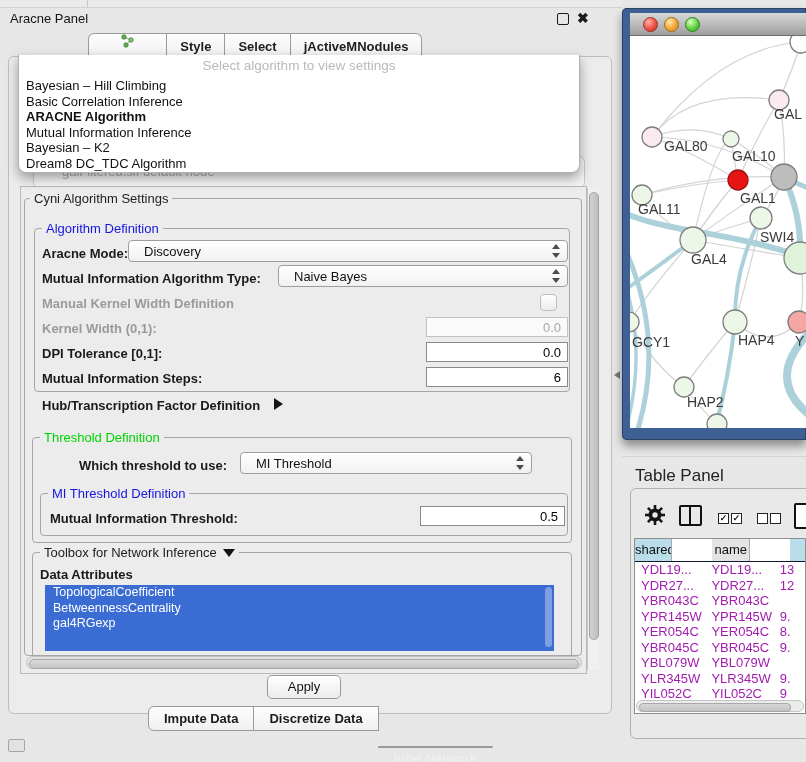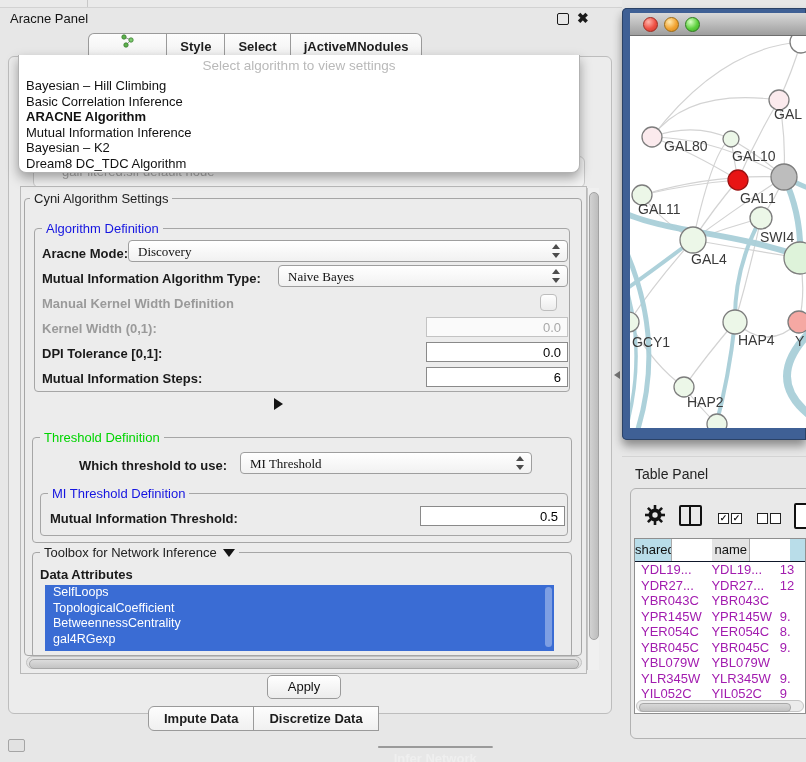--- a/index.html
+++ b/index.html
@@ -43,21 +43,21 @@
                  border:1px solid #a2a2a2;border-radius:5px;}
 
   
   .gbox{position:absolute;border:1px solid #a6a6a6;border-radius:4px;}
   .gtitle{position:absolute;font-size:13px;background:#ececec;padding:0 4px;white-space:nowrap;}
   .gtitle.blue{color:#1515e0;}
   .gtitle.green{color:#00d400;}
   .lbl{position:absolute;font-size:13px;font-weight:bold;color:#1a1a1a;white-space:nowrap;}
   .lbl.dis{color:#9a9a9a;}
   .combo{position:absolute;height:22px;background:linear-gradient(#ffffff,#f1f1f1);border:1px solid #9e9e9e;border-radius:4px;
-         font-size:13px;color:#111;line-height:22px;padding-left:9px;box-sizing:border-box;font-family:Liberation Serif, serif;}
+         font-size:13px;color:#111;line-height:22px;padding-left:15px;box-sizing:border-box;}
   .stepper{position:absolute;right:6px;top:50%;width:9px;height:14px;margin-top:-7px;}
   .stepper:before{content:"";position:absolute;left:0;top:0;border-left:4.5px solid transparent;border-right:4.5px solid transparent;border-bottom:5px solid #4c4c4c;}
   .stepper:after{content:"";position:absolute;left:0;bottom:0;border-left:4.5px solid transparent;border-right:4.5px solid transparent;border-top:5px solid #4c4c4c;}
   .field{position:absolute;height:20px;background:#fff;border:1px solid #8a8a8a;font-size:13px;color:#000;
          text-align:right;line-height:20px;padding-right:6px;box-sizing:border-box;}
   .field.dis{border-color:#c3c3c3;color:#a8a8a8;background:#fafafa;}
   .checkbox{position:absolute;width:15px;height:15px;border:1px solid #bdbdbd;border-radius:4px;background:linear-gradient(#fefefe,#ececec);}
   .arrow-right{position:absolute;width:0;height:0;border-top:6px solid transparent;border-bottom:6px solid transparent;border-left:9px solid #141414;}
   .arrow-down{display:inline-block;width:0;height:0;border-left:6px solid transparent;border-right:6px solid transparent;border-top:8px solid #141414;margin-left:6px;}
 
@@ -86,21 +86,21 @@
              box-shadow:inset 0 0 0 1px #2b4266, 0 6px 10px rgba(0,0,0,.4);}
   .net-titlebar{left:630px;top:13px;width:176px;height:22px;background:linear-gradient(#d9d9d9,#9e9e9e);border-bottom:1px solid #6e6e6e;}
   .tl{position:absolute;top:4px;width:13px;height:13px;border-radius:50%;}
   .tl.red{left:13px;background:radial-gradient(circle at 35% 30%, #ffb4aa, #ee5044 55%, #c23a2d);border:1px solid #9f2b20;}
   .tl.yellow{left:34px;background:radial-gradient(circle at 35% 30%, #ffe9ae, #f2a433 55%, #d2841c);border:1px solid #9c6b14;}
   .tl.green{left:55px;background:radial-gradient(circle at 35% 30%, #d8ffc4, #5ed13e 55%, #3aa427);border:1px solid #2e7d1e;}
   .net-canvas{left:630px;top:36px;width:176px;height:392px;background:#ffffff;}
   .nlabel{font-size:14px;fill:#3a3a3a;font-family:"Liberation Sans",sans-serif;}
 
   
-  .tp-title{left:635px;top:466px;font-size:14px;color:#232323;}
+  .tp-title{left:635px;top:466px;font-size:17px;color:#232323;}
   .tp-topline{left:622px;top:456px;width:184px;height:1px;background:#d4d4d4;}
   .tp-box{left:630px;top:488px;width:180px;height:249px;background:#e9e9e9;border:1px solid #b2b2b2;border-radius:6px 0 0 6px;}
   .split-icon{left:679px;top:505px;width:19px;height:17px;border:2.4px solid #111;border-radius:2px;}
   .split-icon:before{content:"";position:absolute;left:7.5px;top:0;width:2.4px;height:100%;background:#111;}
   .cb-ico{position:absolute;width:9px;height:9px;border:1.6px solid #222;background:#fff;font-size:9px;line-height:9px;
           font-weight:bold;color:#111;text-align:center;}
   .doc-icon{left:794px;top:503px;width:16px;height:22px;border:2.2px solid #111;border-radius:2px;background:#fff;}
   .tbl{left:634px;top:538px;width:172px;height:176px;background:#fff;border:1px solid #8f8f8f;box-sizing:border-box;overflow:hidden;}
   .thead{display:flex;height:22px;border-bottom:1px solid #0f172a;gap:40px;}
   .th{font-size:13px;color:#111;text-align:center;line-height:22px;border-right:1px solid #a9a9a9;box-sizing:border-box;overflow:hidden;white-space:nowrap;}
@@ -197,20 +197,21 @@
 
   <span class="lbl dis" style="left:42px;top:321px;">Kernel Width (0,1):</span>
   <div class="field dis" style="left:426px;top:317px;width:142px;">0.0</div>
 
   <span class="lbl" style="left:42px;top:346px;">DPI Tolerance [0,1]:</span>
   <div class="field" style="left:426px;top:342px;width:142px;">0.0</div>
 
   <span class="lbl" style="left:42px;top:371px;">Mutual Information Steps:</span>
   <div class="field" style="left:426px;top:367px;width:142px;">6</div>
 
+  <span class="lbl" style="left:42px;top:398px;">Hub/Transcription Factor Definition</span>
   <span class="arrow-right" style="left:274px;top:398px;"></span>
 
   <div class="gbox" style="left:32px;top:437px;width:538px;height:104px;"></div>
   <span class="gtitle green" style="left:40px;top:430px;">Threshold Definition</span>
 
   <span class="lbl" style="left:79px;top:458px;">Which threshold to use:</span>
   <div class="combo" style="left:240px;top:452px;width:292px;">
     <span>MI Threshold</span>
     <span class="stepper"></span>
   </div>
@@ -218,21 +219,20 @@
   <div class="gbox" style="left:40px;top:493px;width:526px;height:41px;"></div>
   <span class="gtitle blue" style="left:48px;top:486px;">MI Threshold Definition</span>
   <span class="lbl" style="left:50px;top:511px;">Mutual Information Threshold:</span>
   <div class="field" style="left:420px;top:506px;width:145px;">0.5</div>
 
   <div class="gbox" style="left:32px;top:552px;width:538px;height:104px;"></div>
   <span class="gtitle" style="left:40px;top:545px;color:#222;"><span>Toolbox for Network Inference</span><span class="arrow-down"></span></span>
   <span class="lbl" style="left:40px;top:567px;">Data Attributes</span>
 
   <div class="abs attr-list" id="attr-list">
-      <div class="attr-item">SelfLoops</div>
       <div class="attr-item">TopologicalCoefficient</div>
       <div class="attr-item">BetweennessCentrality</div>
       <div class="attr-item">gal4RGexp</div>
     </div>
   <div class="abs attr-scroll"></div>
 
   <div class="abs hscroll">
     <div class="hscroll-thumb"></div>
   </div>
 

